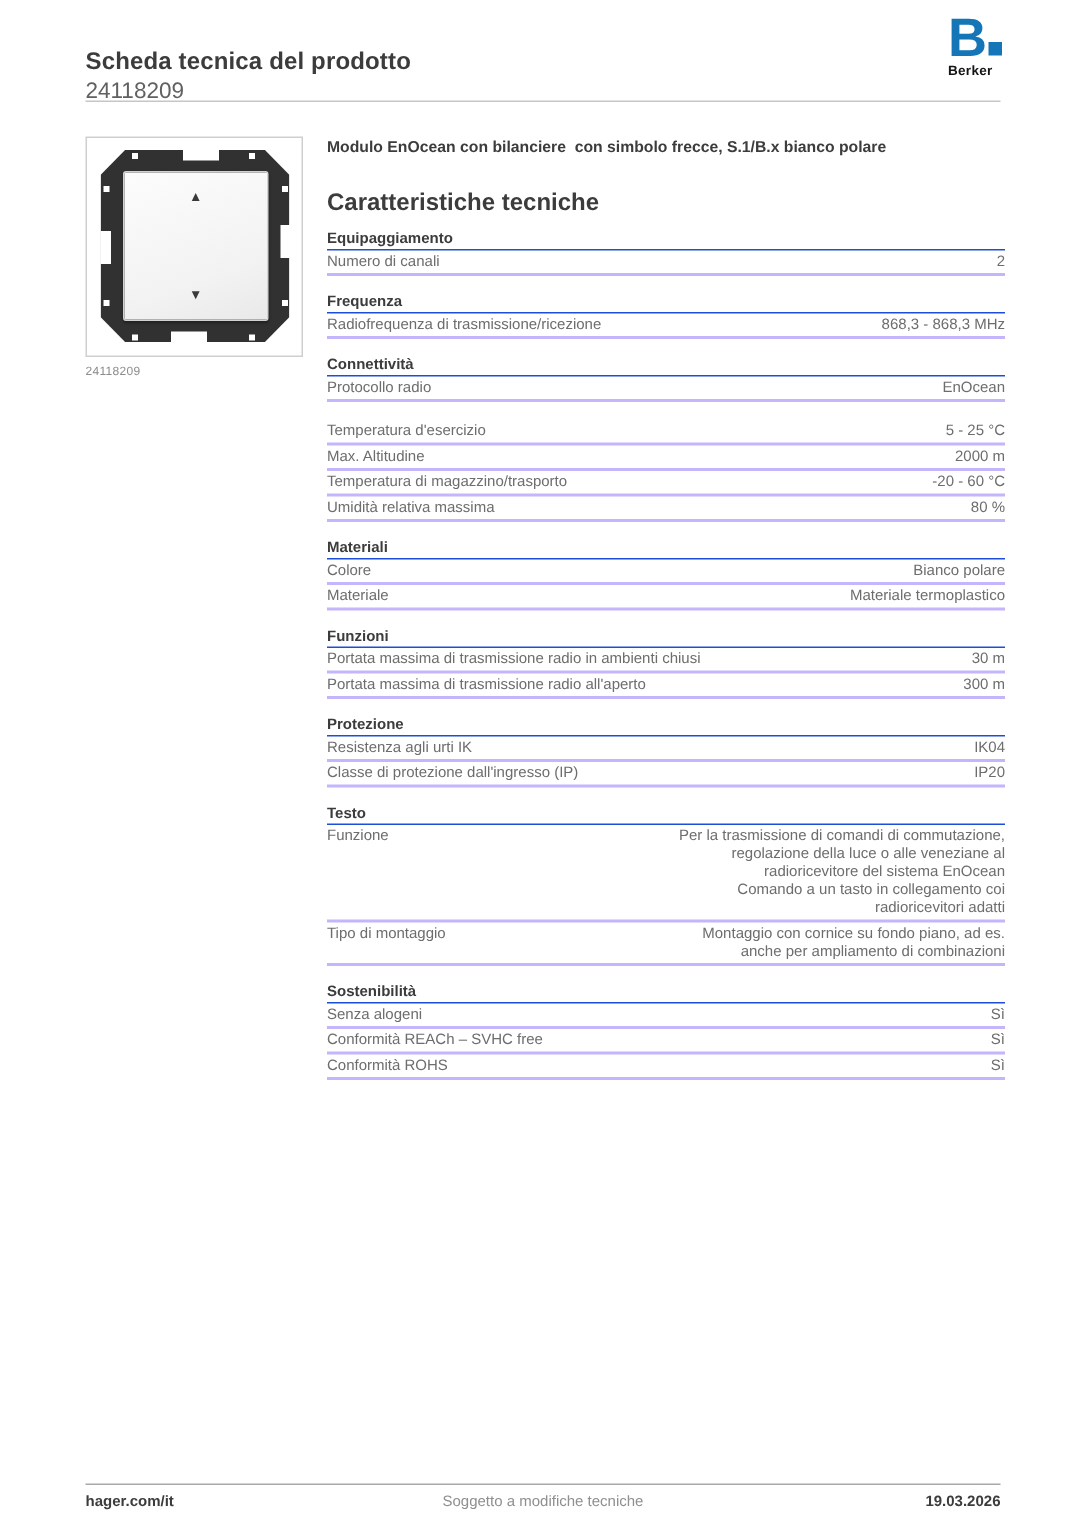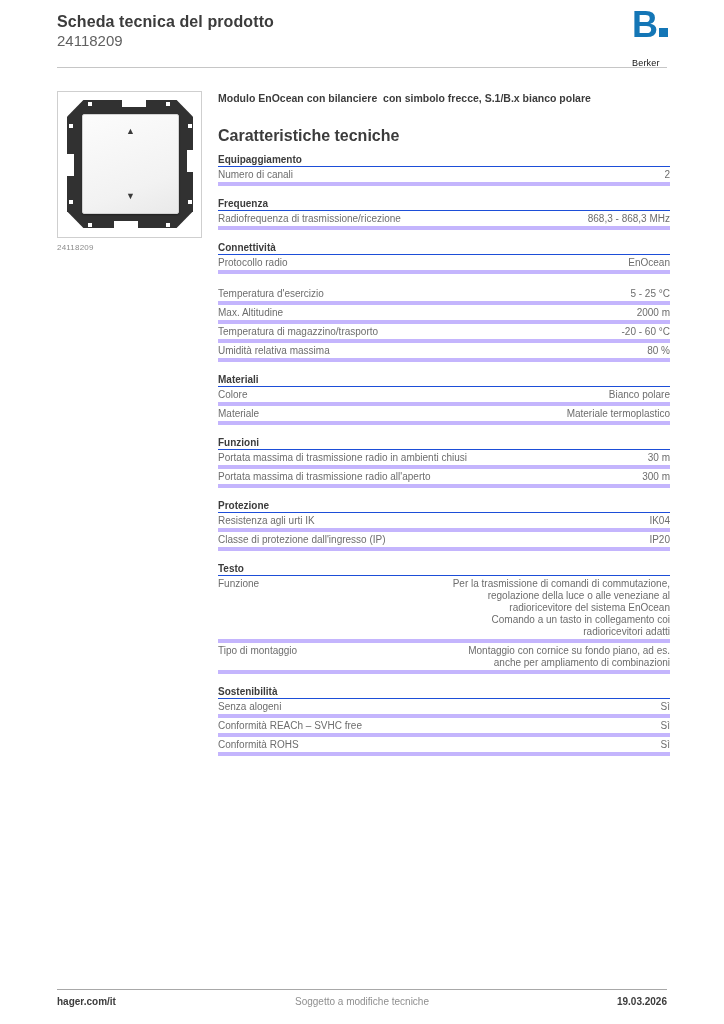--- a/index.html
+++ b/index.html
@@ -7,29 +7,29 @@
   .page {
     position: relative;
     width: 724px; height: 1024px;
     margin: 0 auto;
     background: #ffffff;
     font-family: "Liberation Sans", sans-serif;
     overflow: hidden;
   }
 
   
-  .header { position: absolute; left: 57px; top: 12px; }
+  .header { position: absolute; left: 57px; top: 32px; }
   .doc-title { font-size: 16px; font-weight: bold; color: #3c3c3c; line-height: 19px; letter-spacing: .1px; }
   .doc-subtitle { font-size: 15px; font-weight: 400; color: #616161; line-height: 18px; margin-top: 1px; }
   .header-rule { position: absolute; left: 57px; right: 57px; top: 67px; height: 0; border-top: 1px solid #c6c6c6; }
 
   .logo { position: absolute; right: 56px; top: 8px; width: 36px; text-align: left; }
   .logo-b { font-size: 36px; font-weight: 800; color: #1476b6; line-height: 34px; letter-spacing: -1px; }
   .logo-dot { display: inline-block; width: 9px; height: 9px; background: #1476b6; margin-left: 2px; }
-  .logo-brand { font-size: 9px; font-weight: normal; color: #141414; margin-top: 16px; letter-spacing: .2px; }
+  .logo-brand { font-size: 9px; font-weight: bold; color: #141414; margin-top: 0; letter-spacing: .2px; }
 
   
   .photo-col { position: absolute; left: 57px; top: 91px; width: 145px; }
   .photo-box { position: relative; width: 145px; height: 147px; border: 1px solid #cfcfcf; background: #fff; overflow: hidden; }
   .claw-frame {
     position: absolute; left: 9px; top: 8px; width: 126px; height: 128px;
     background: #313131;
     clip-path: polygon(13% 0, 87% 0, 100% 13%, 100% 87%, 87% 100%, 13% 100%, 0 87%, 0 13%);
   }
   .notch { position: absolute; background: #ffffff; }
@@ -54,21 +54,21 @@
   .product-name { font-size: 10.5px; font-weight: bold; color: #3c3c3c; line-height: 13px; white-space: pre-wrap; }
   .spec-heading { font-size: 16px; font-weight: bold; color: #3c3c3c; line-height: 13px; margin-top: 24px; }
   .section { margin-top: 12px; }
   .section-title {
     font-size: 10px; font-weight: bold; color: #3c3c3c;
     line-height: 11px; padding-bottom: 1px;
     border-bottom: 1px solid #1d4ed8;
   }
   .row {
     display: flex; justify-content: space-between; align-items: flex-start;
-    padding: 2px 0 0 0; border-bottom: 4px solid #c4b5fd;
+    padding: 2px 0 0 0; border-bottom: 2px solid #c4b5fd;
     font-size: 10px; color: #6d6d6d; line-height: 11px;
   }
   .row-label { flex: 0 1 auto; padding-right: 12px; padding-bottom: 1px; }
   .row-value { flex: 1 1 auto; text-align: right; white-space: pre-line; line-height: 12px; padding-bottom: 1px; }
 
   
   .footer-rule { position: absolute; left: 57px; right: 57px; top: 989px; border-top: 1px solid #a8a8a8; }
   .footer { position: absolute; left: 57px; right: 57px; top: 996px; display: flex; align-items: baseline; font-size: 10px; gap: 38px; }
   .footer-site { flex: 1; text-align: left; font-weight: bold; color: #3c3c3c; }
   .footer-note { flex: 2; text-align: center; color: #8f8f8f; }

